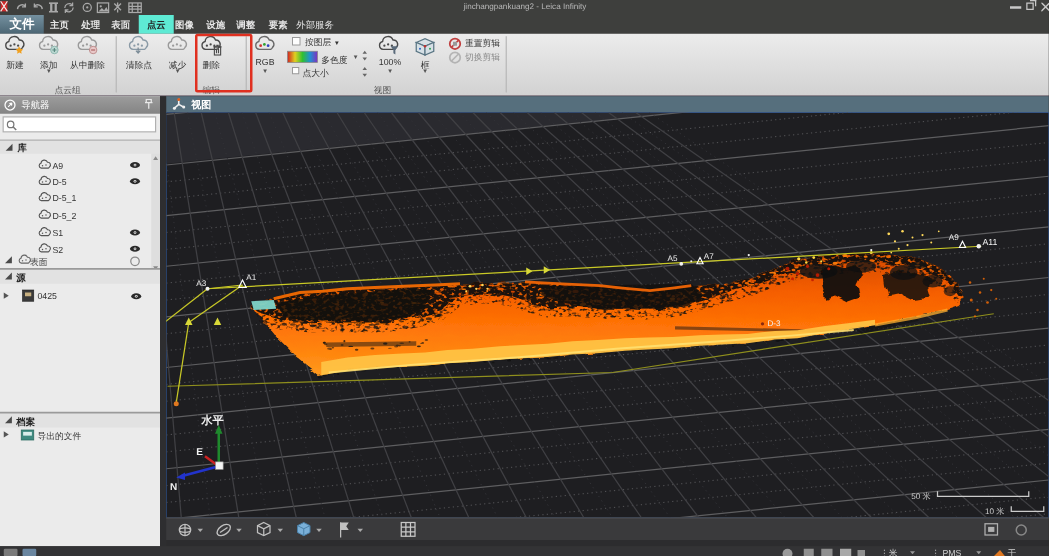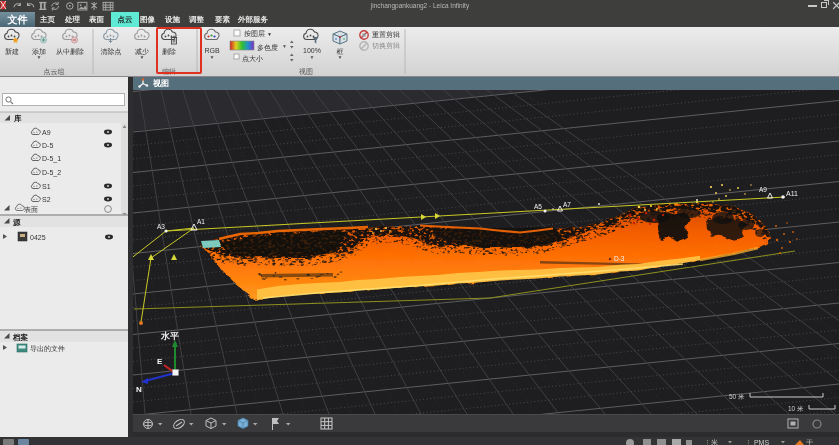--- a/index.html
+++ b/index.html
@@ -53,21 +53,21 @@
 <div class="abs" style="left:0;top:12px;width:839px;height:15px;background:#3e3f3d">
 <div style="position:absolute;left:0;top:0;width:35px;height:15px;background:linear-gradient(#74909f,#4c6674);color:#fff;font-size:10px;text-align:center;line-height:15px;font-weight:bold">文件</div>
     <div style="position:absolute;left:40px;top:0;width:17px;height:15px;color:#e6e6e6;font-size:7.5px;text-align:left;line-height:15px;font-weight:bold">主页</div>
     <div style="position:absolute;left:63px;top:0;width:17px;height:15px;color:#e6e6e6;font-size:7.5px;text-align:right;line-height:15px;font-weight:bold">处理</div>
     <div style="position:absolute;left:88px;top:0;width:17px;height:15px;color:#e6e6e6;font-size:7.5px;text-align:center;line-height:15px;font-weight:bold">表面</div>
     <div style="position:absolute;left:111px;top:0;width:28px;height:15px;background:#5eead4;color:#222;font-size:7.5px;text-align:center;line-height:15px;font-weight:bold">点云</div>
     <div style="position:absolute;left:140px;top:0;width:18px;height:15px;color:#e6e6e6;font-size:7.5px;line-height:15px;font-weight:bold">图像</div>
     <div style="position:absolute;left:165px;top:0;width:17px;height:15px;color:#e6e6e6;font-size:7.5px;text-align:left;line-height:15px;font-weight:bold">设施</div>
     <div style="position:absolute;left:189px;top:0;width:17px;height:15px;color:#e6e6e6;font-size:7.5px;line-height:15px;font-weight:bold">调整</div>
     <div style="position:absolute;left:213px;top:0;width:17px;height:15px;color:#e6e6e6;font-size:7.5px;text-align:right;line-height:15px;font-weight:bold">要素</div>
-    <div style="position:absolute;left:237px;top:0;width:32px;height:15px;color:#e6e6e6;font-size:7.5px;text-align:center;line-height:15px;font-weight:bold">外部服务</div>
+    <div style="position:absolute;left:237px;top:0;width:32px;height:15px;color:#e6e6e6;font-size:7.5px;text-align:left;line-height:15px;font-weight:normal">外部服务</div>
 </div>
 
 <div class="abs" style="left:0;top:27px;width:839px;height:49px;background:linear-gradient(#ececec,#d2d2d2)">
 <svg width="839" height="49" viewBox="0 0 839 49" xmlns="http://www.w3.org/2000/svg" style="position:absolute;left:0;top:0">
 
 <line x1="93" y1="2" x2="93" y2="47" stroke="#b8b8b8" stroke-width="1"></line>
 <line x1="197" y1="2" x2="197" y2="47" stroke="#b8b8b8" stroke-width="1"></line>
 <line x1="405" y1="2" x2="405" y2="47" stroke="#b8b8b8" stroke-width="1"></line>
 
 <g transform="translate(4,2) scale(1.0)">
@@ -194,20 +194,30 @@
     <div style="position:absolute;left:372px;top:3px;font-size:7px;color:#333">重置剪辑</div>
     <div style="position:absolute;left:372px;top:14px;font-size:7px;color:#888">切换剪辑</div>
 <div style="position:absolute;left:24px;top:40px;width:60px;text-align:center;font-size:7px;color:#555">点云组</div>
     <div style="position:absolute;left:139px;top:40px;width:60px;text-align:center;font-size:7px;color:#555">编辑</div>
     <div style="position:absolute;left:276px;top:40px;width:60px;text-align:center;font-size:7px;color:#555">视图</div>
 <div class="abs" style="left:156px;top:0px;width:46px;height:47px;border:2px solid #e03020;border-radius:2px"></div>
 </div>
 <div class="abs" style="left:0;top:76px;width:839px;height:1px;background:#8d858d"></div>
 
 <div class="abs" style="left:0;top:77px;width:128px;height:360px;background:#ebebeb">
+<div class="abs" style="left:0;top:0;width:128px;height:14px;background:linear-gradient(#9c9c9c,#848484);color:#fff;font-size:7.5px;line-height:14px">
+<svg width="10" height="10" viewBox="0 0 10 10" style="position:absolute;left:3px;top:2px">
+        <circle cx="5" cy="5" r="4" fill="none" stroke="#fff" stroke-width="1"></circle>
+        <path d="M3.5,6.5 L6.5,3.5 M6.5,3.5 l-2,0.3 M6.5,3.5 l-0.3,2" stroke="#fff" stroke-width="0.9" fill="none"></path>
+      </svg>
+<span style="position:absolute;left:17px">导航器</span>
+<svg width="8" height="9" viewBox="0 0 8 9" style="position:absolute;left:115px;top:2px">
+        <path d="M1,3 h6 M4,3 v5 M2,0.5 h4 v2.5 h-4 Z" stroke="#e8e8e8" stroke-width="1" fill="none"></path>
+      </svg>
+</div>
 <div class="abs" style="left:2px;top:16px;width:123px;height:13px;background:#fff;border:1px solid #b0b0b0">
 <svg width="9" height="9" viewBox="0 0 9 9" style="position:absolute;left:2px;top:2px">
         <circle cx="3.5" cy="3.5" r="2.6" fill="none" stroke="#777" stroke-width="1"></circle>
         <line x1="5.6" y1="5.6" x2="8" y2="8" stroke="#777" stroke-width="1.2"></line>
       </svg>
 </div>
 <svg width="128" height="330" viewBox="0 0 128 330" xmlns="http://www.w3.org/2000/svg" font-family="Liberation Sans, sans-serif" style="position:absolute;left:0;top:30px">
 
 <rect x="121" y="15" width="7" height="97" fill="#dedede"></rect>
 <path d="M122.5,21 l2,-3 l2,3 Z" fill="#8a8a8a"></path>

